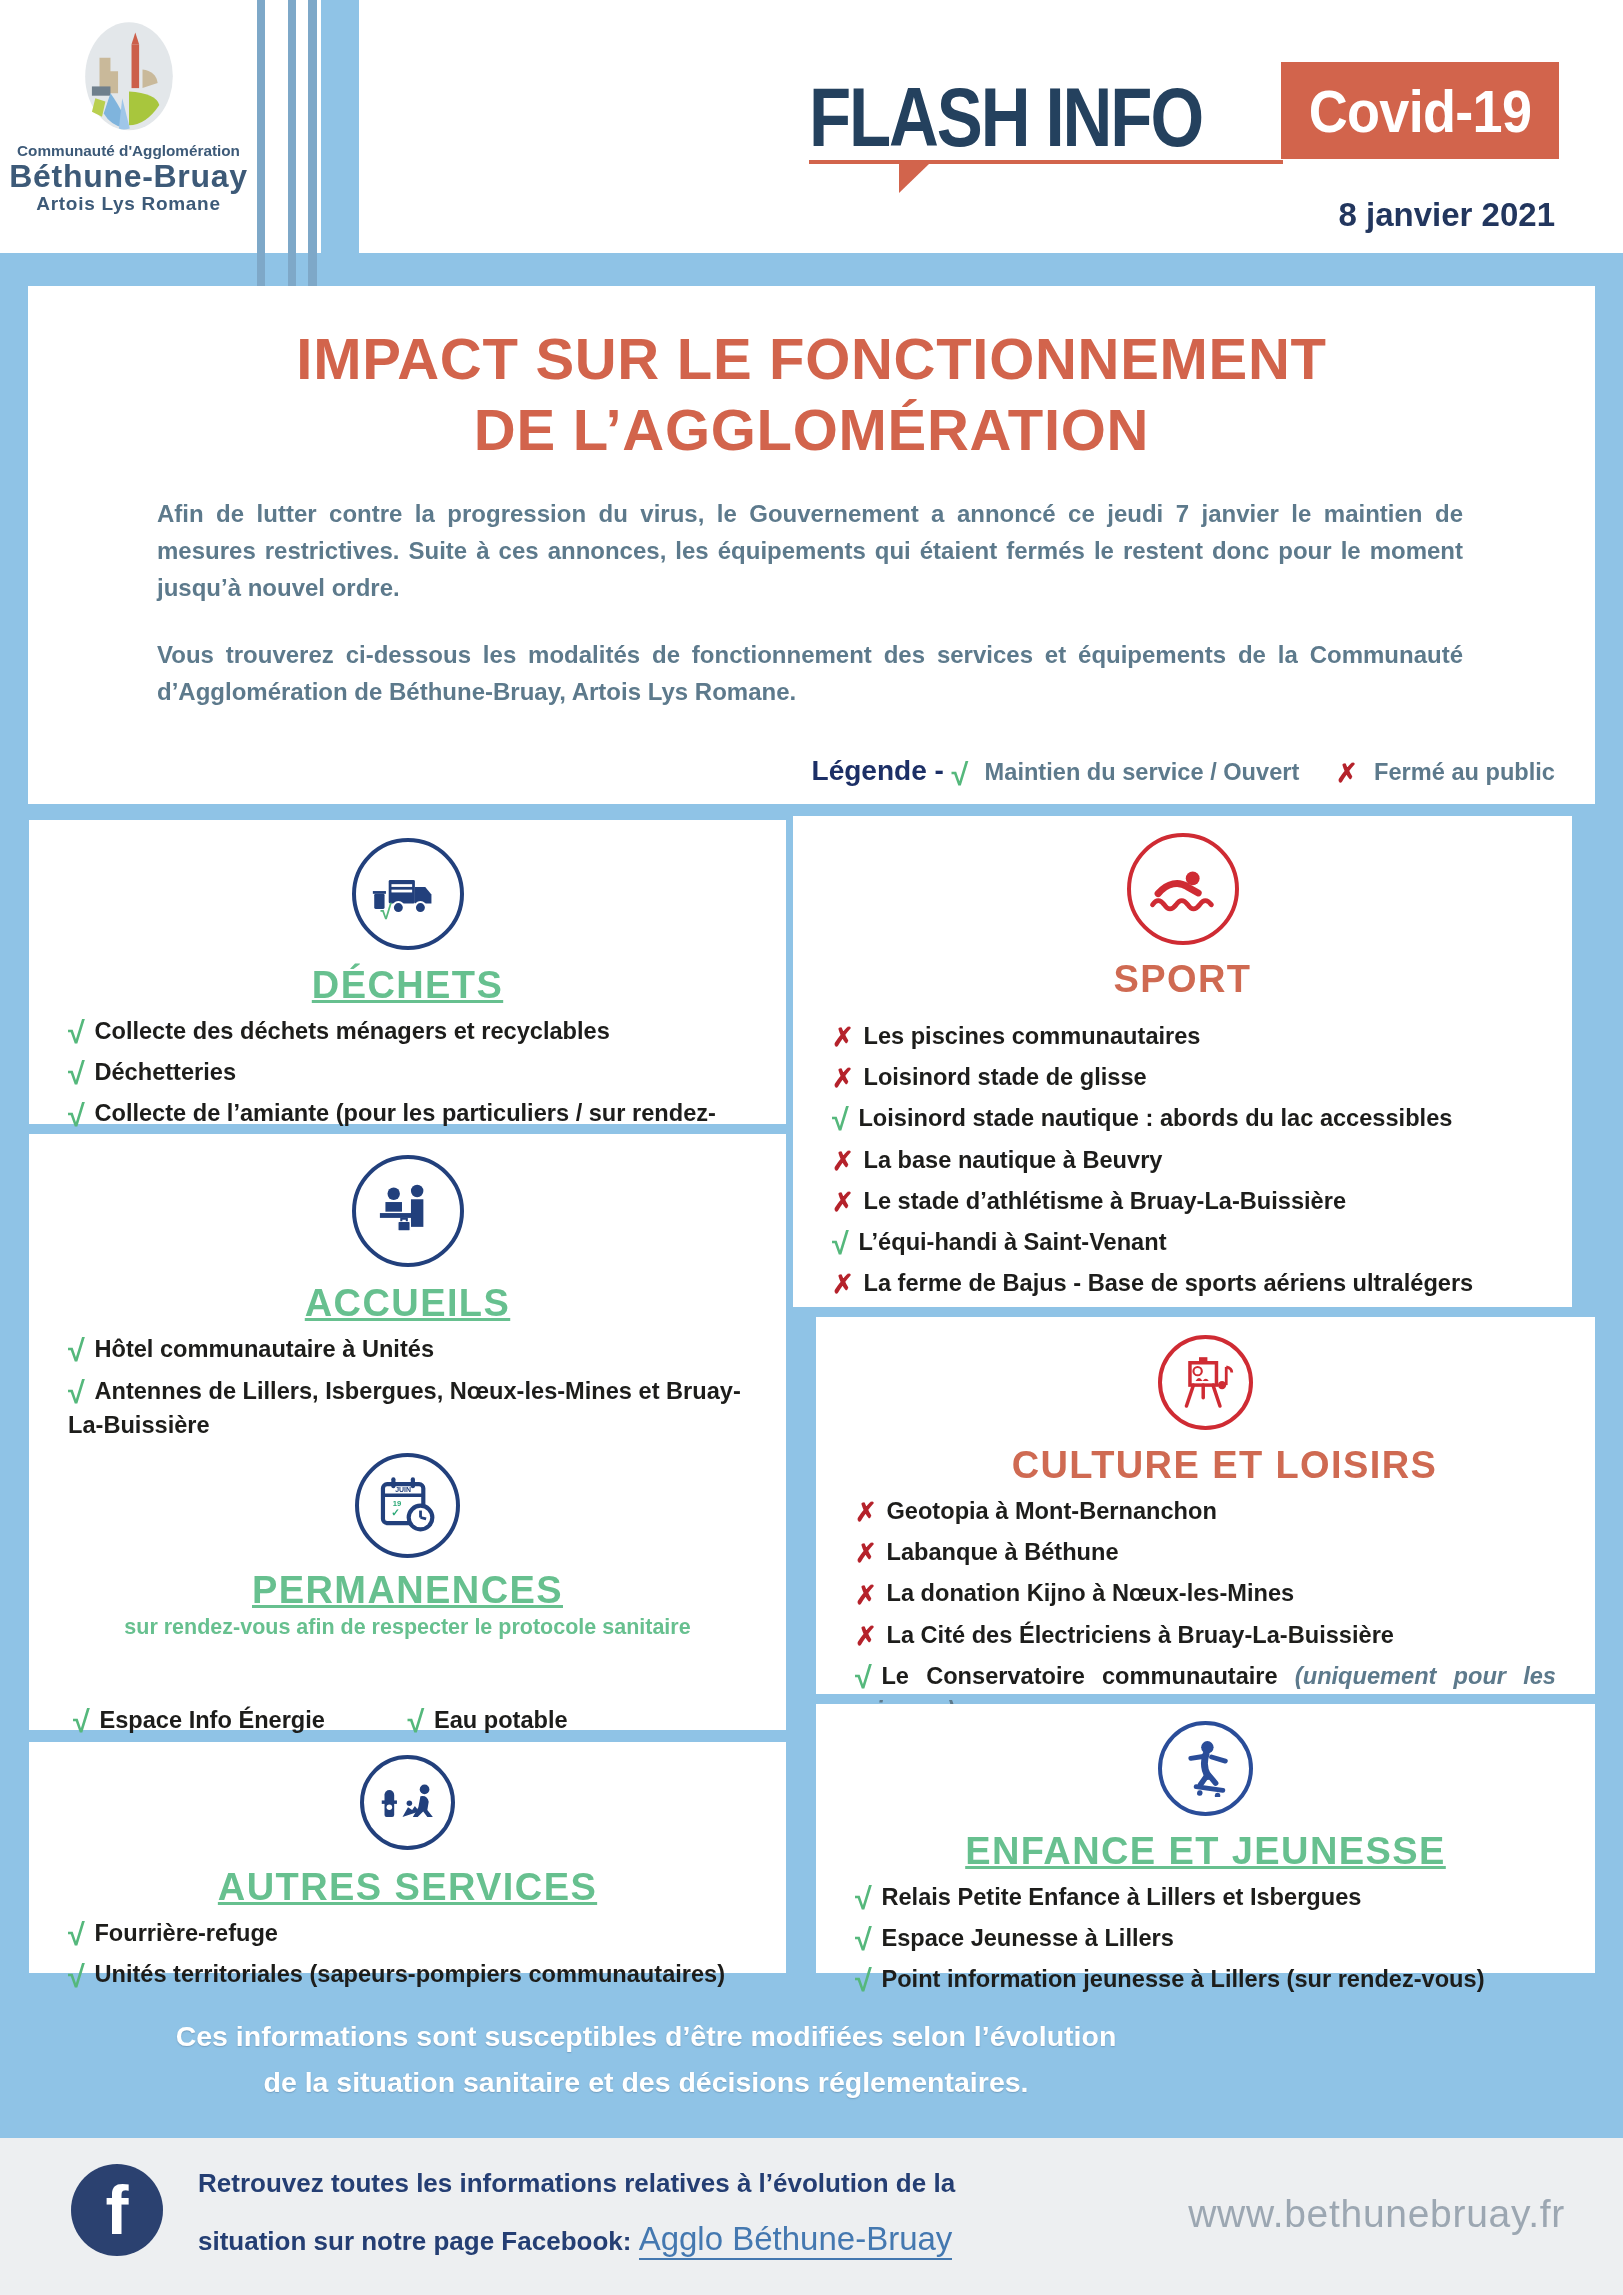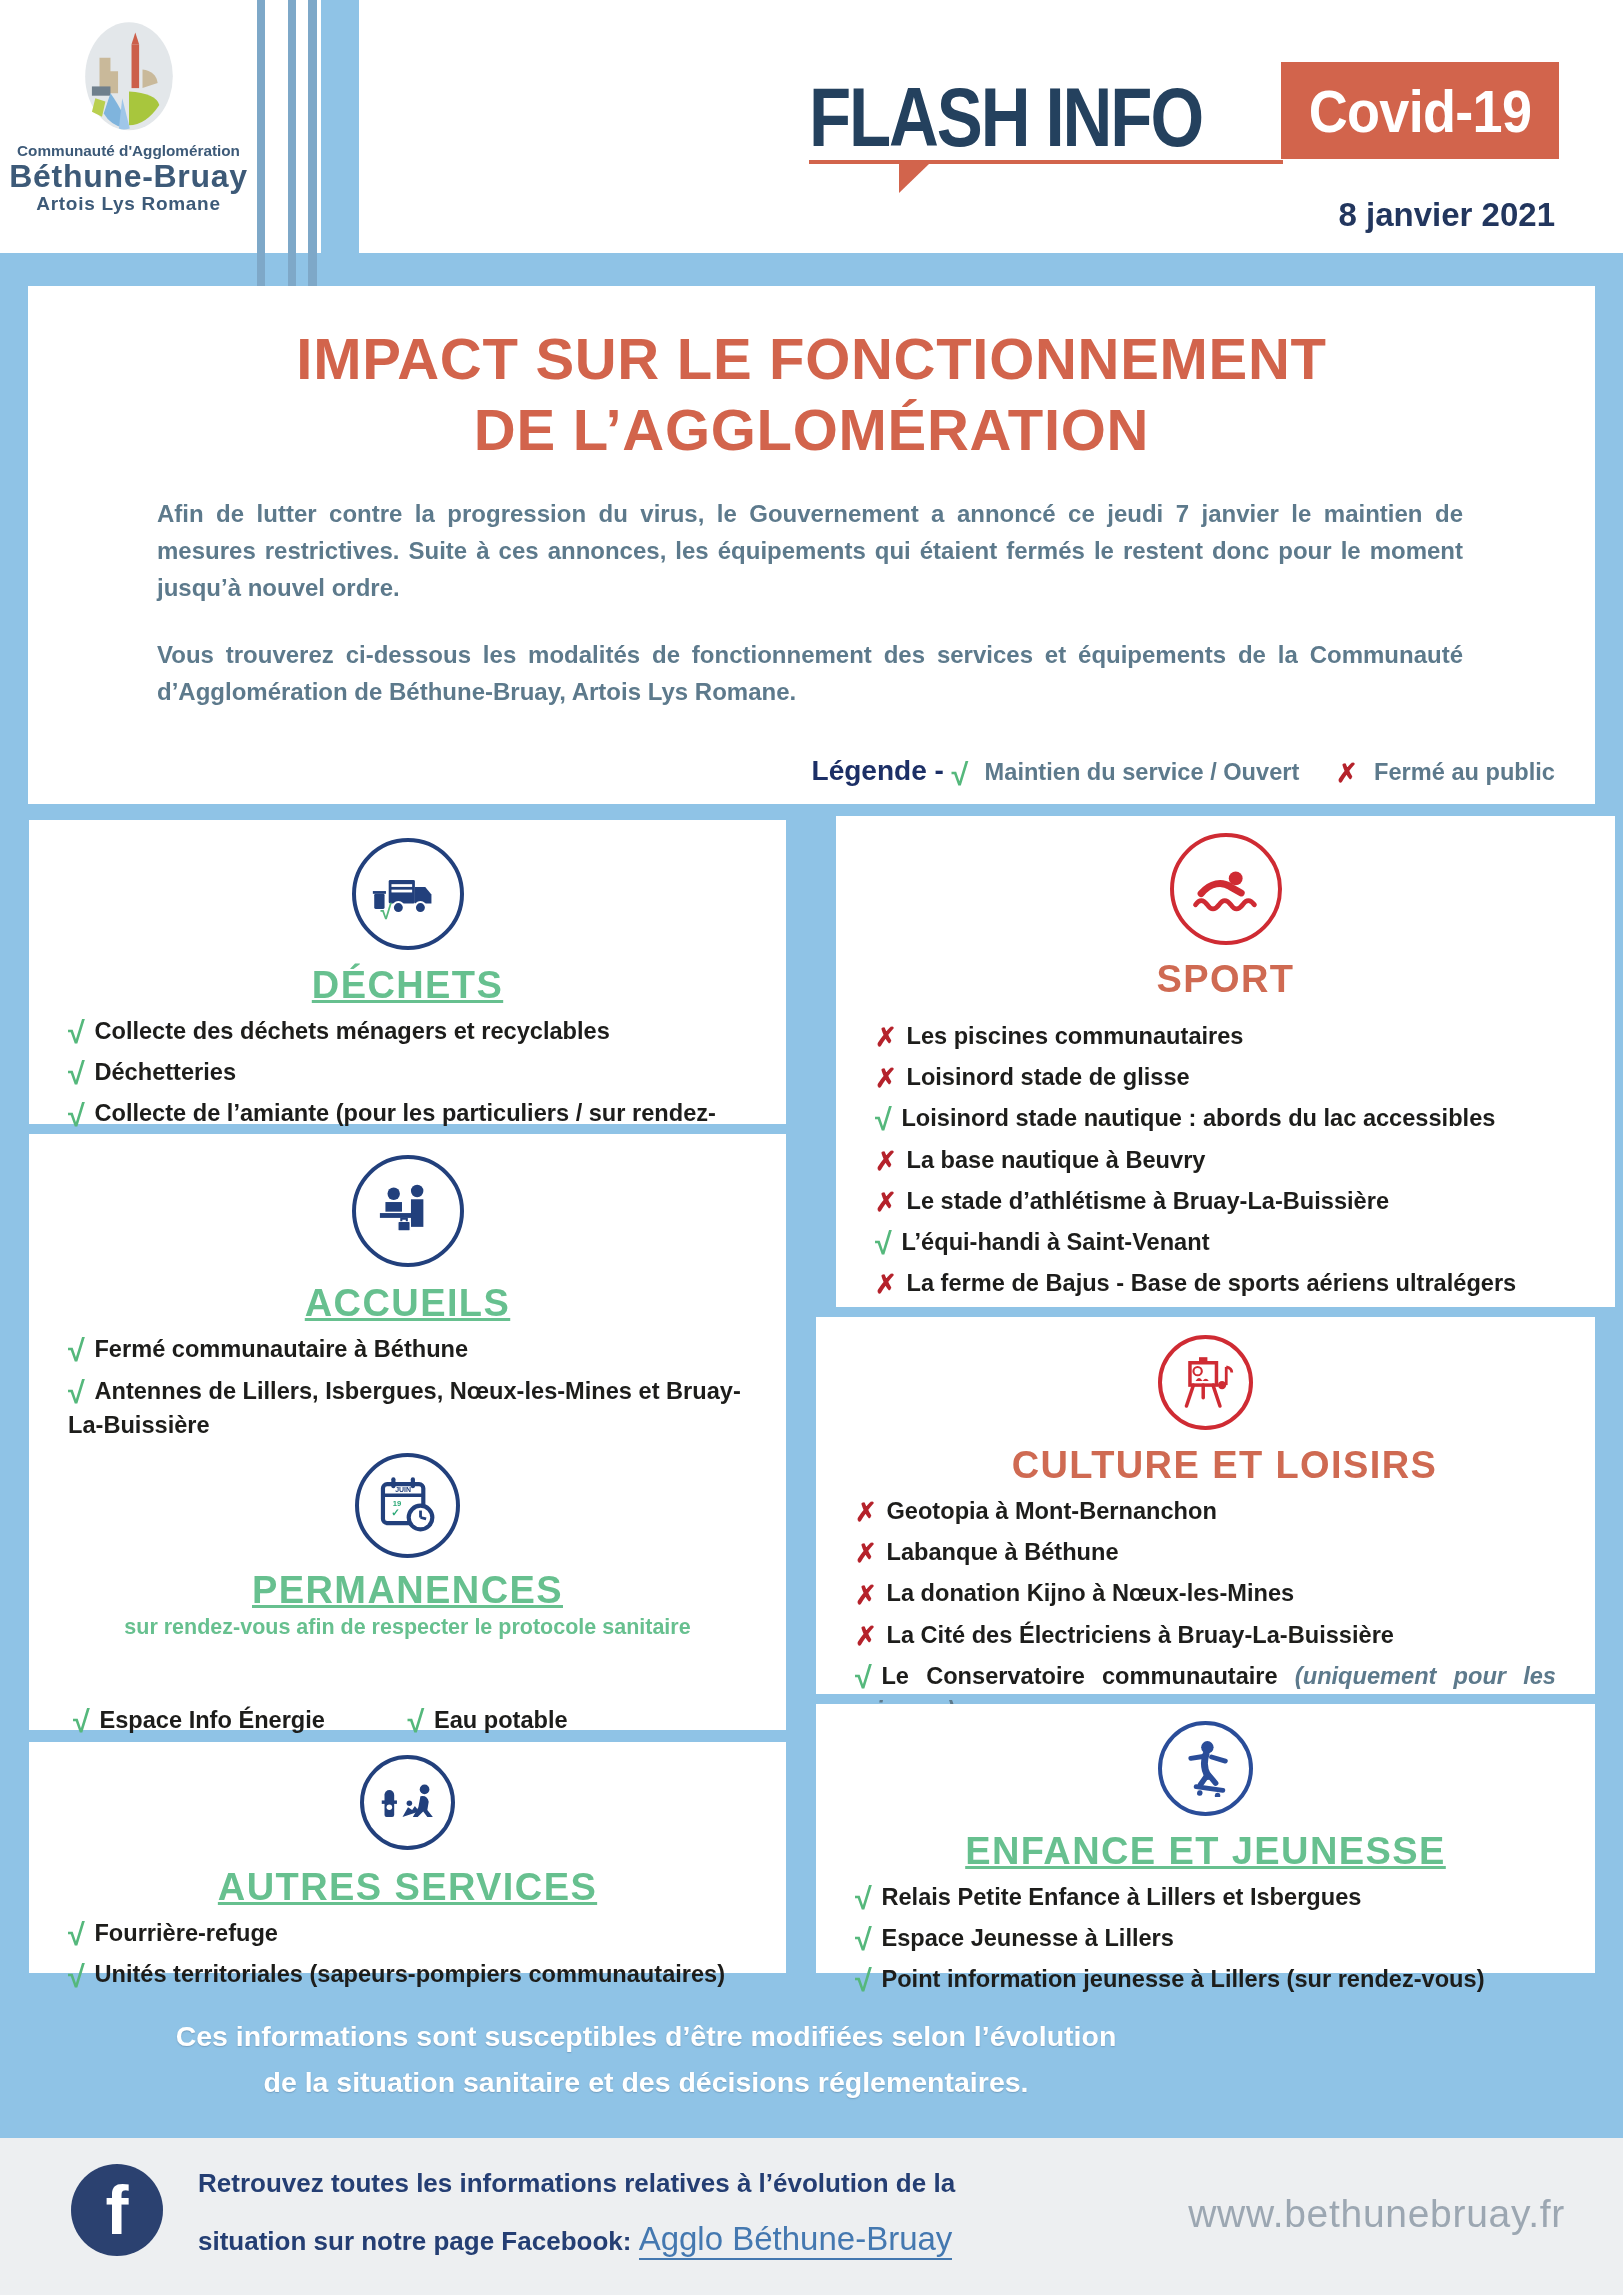--- a/index.html
+++ b/index.html
@@ -31,21 +31,21 @@
   .bubble-tail{position:absolute;left:899px;top:164px;width:0;height:0;
                border-top:29px solid #d2644c;border-right:30.5px solid transparent;z-index:1;}
   .date{position:absolute;right:69px;top:196px;font-size:33px;font-weight:bold;color:#22365e;}
 
   
   .card{position:absolute;background:#ffffff;}
   #card-intro{left:28px;top:286px;width:1567px;height:518px;}
   #card-dechets{left:29px;top:820px;width:757px;height:304px;}
   #card-accueils{left:29px;top:1134px;width:757px;height:596px;}
   #card-autres{left:29px;top:1742px;width:757px;height:231px;}
-  #card-sport{left:836px;top:816px;width:779px;height:491px;}
+  #card-sport{left:793px;top:816px;width:779px;height:491px;}
   #card-culture{left:816px;top:1317px;width:779px;height:377px;}
   #card-enfance{left:816px;top:1704px;width:779px;height:269px;}
 
   
   .main-title{color:#d2644c;font-weight:bold;font-size:58px;line-height:1.22;text-align:center;letter-spacing:0.7px;}
   .main-title .t1{padding-top:38px;}
   .intro-para{margin:29px 132px 0 129px;color:#5d7a8c;font-weight:bold;font-size:24px;
               line-height:1.56;text-align:justify;}
   .legend{position:absolute;right:40px;bottom:16.7px;font-size:23.6px;color:#5d7a8c;font-weight:bold;white-space:nowrap;}
   .legend .lg-label{font-size:28px;color:#1c2f66;font-weight:bold;}
@@ -175,21 +175,21 @@
         <path d="M18,26 h24 v14 h-24 z" fill="#22407c"></path>
         <circle cx="64" cy="10" r="9" fill="#22407c"></circle>
         <path d="M55,22 h18 v40 h-18 z" fill="#22407c"></path>
         <rect x="10" y="42" width="52" height="7" fill="#22407c"></rect>
         <rect x="36" y="54" width="18" height="14" rx="2" fill="#22407c" stroke="#ffffff" stroke-width="2"></rect>
         <path d="M41,54 v-4 h8 v4" fill="none" stroke="#22407c" stroke-width="3"></path>
       </svg>
     </div>
     <div class="sec-title green" style="margin-top:15.3px;">ACCUEILS</div>
     <div class="items" style="margin-top:5.6px;">
-      <div class="item"><span class="mark open">√</span><span>Fermé communautaire à Béthune</span></div>
+      <div class="item"><span class="mark open">√</span><span>Hôtel communautaire à Unités</span></div>
       <div class="item"><span class="mark open">√</span><span>Antennes de Lillers, Isbergues, Nœux-les-Mines et Bruay-La-Buissière</span></div>
     </div>
 
     <div class="icon-circle navy-c" style="width:97px;height:97px;margin-top:11px;">
       <svg width="64" height="64" viewBox="0 0 92 92">
         <rect x="10" y="16" width="58" height="56" rx="6" fill="#ffffff" stroke="#22407c" stroke-width="6"></rect>
         <line x1="10" y1="32" x2="68" y2="32" stroke="#22407c" stroke-width="5"></line>
         <rect x="22" y="6" width="6" height="16" rx="3" fill="#22407c"></rect>
         <rect x="50" y="6" width="6" height="16" rx="3" fill="#22407c"></rect>
         <text x="31" y="29" font-size="11" font-weight="bold" fill="#ffffff" text-anchor="middle">‌</text>

